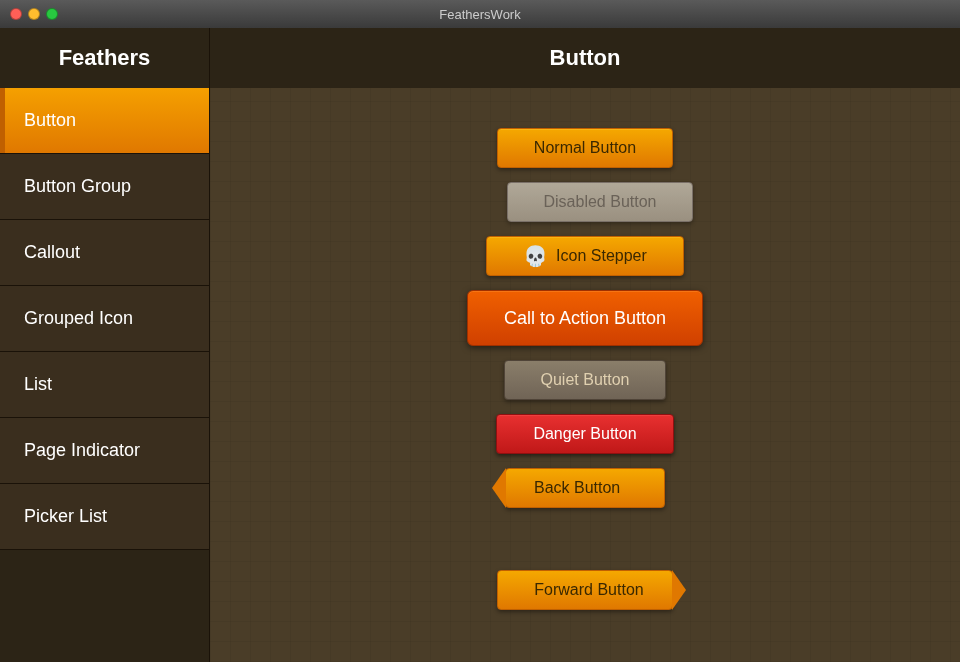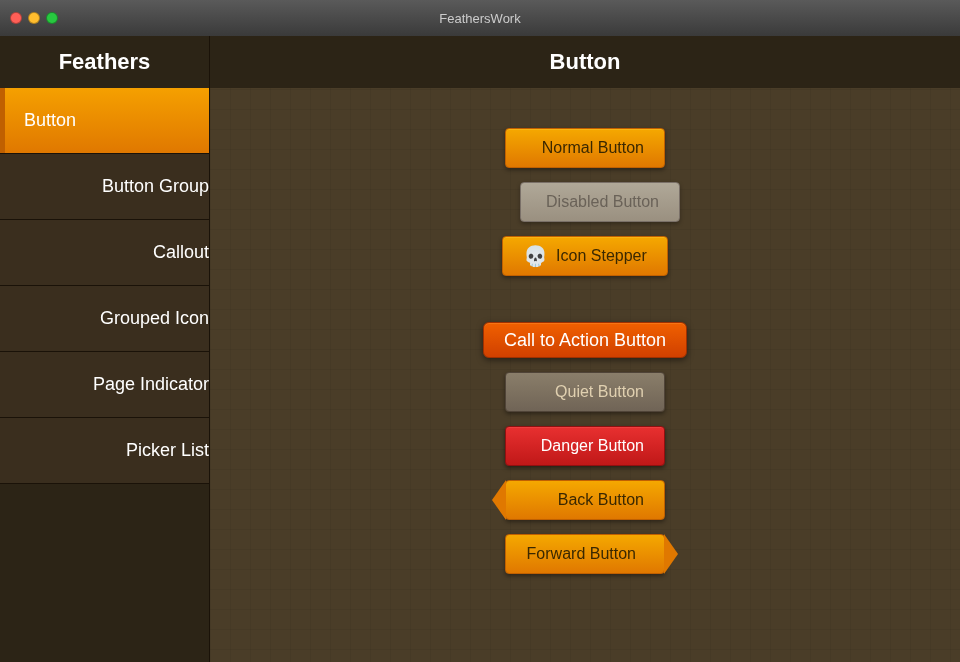--- a/index.html
+++ b/index.html
@@ -7,21 +7,21 @@
     body {
       width: 960px;
       height: 662px;
       background: #3d3428;
       font-family: -apple-system, BlinkMacSystemFont, 'Helvetica Neue', Arial, sans-serif;
       overflow: hidden;
     }
 
     
     .title-bar {
-      height: 36px;
+      height: 28px;
       background: linear-gradient(to bottom, #5a5a5a, #3a3a3a);
       display: flex;
       align-items: center;
       justify-content: center;
       position: relative;
     }
     .title-bar-title {
       color: #ccc;
       font-size: 13px;
       font-weight: 500;
@@ -46,21 +46,21 @@
     
     .app-container {
       display: flex;
       flex-direction: column;
       height: calc(662px - 28px);
     }
 
     
     .app-header {
       display: flex;
-      height: 52px;
+      height: 60px;
       background: #2c2416;
     }
     .header-left {
       width: 210px;
       display: flex;
       align-items: center;
       justify-content: center;
       border-right: 1px solid #1a1208;
     }
     .header-left-title {
@@ -101,21 +101,20 @@
       padding-left: 24px;
       border-bottom: 1px solid #1a1208;
       cursor: pointer;
       position: relative;
     }
     .sidebar-item.active {
       background: linear-gradient(to bottom, #f5a000, #e07800);
     }
     .sidebar-item:not(.active) {
       background: #3a2e1e;
-      justify-content: flex-end;
     }
     .sidebar-item-label {
       color: #fff;
       font-size: 18px;
       font-weight: 500;
     }
     .sidebar-item.active .sidebar-item-label {
       color: #fff;
     }
     
@@ -160,25 +159,25 @@
       gap: 14px;
     }
 
     
     .demo-btn {
       cursor: pointer;
       font-size: 16px;
       font-weight: 500;
       border: none;
       border-radius: 4px;
-      padding: 0 20px;
+      padding: 0 36px;
       height: 40px;
       display: flex;
       align-items: center;
-      justify-content: flex-end;
+      justify-content: flex-start;
       min-width: 160px;
     }
 
     .btn-normal {
       background: linear-gradient(to bottom, #f5a800, #e07800);
       color: #3a2800;
       border: 1px solid #c06000;
       box-shadow: 0 2px 4px rgba(0,0,0,0.4), inset 0 1px 0 rgba(255,200,50,0.4);
     }
 
@@ -205,24 +204,23 @@
       border: 1px solid #c06000;
       box-shadow: 0 2px 4px rgba(0,0,0,0.4), inset 0 1px 0 rgba(255,200,50,0.4);
     }
 
     .btn-cta {
       background: linear-gradient(to bottom, #f06000, #d04000);
       color: #fff;
       border: 1px solid #a03000;
       box-shadow: 0 2px 6px rgba(0,0,0,0.5), inset 0 1px 0 rgba(255,150,50,0.4);
       font-size: 18px;
-      height: 36px;
+      height: 56px;
       min-width: 200px;
       border-radius: 6px;
-      margin-top: 32px;
     }
 
     .btn-quiet {
       background: linear-gradient(to bottom, #8a7e6a, #706456);
       color: #e0d0b0;
       border: 1px solid #504438;
       box-shadow: 0 2px 4px rgba(0,0,0,0.4);
     }
 
     .btn-danger {
@@ -257,20 +255,21 @@
 
     
     .btn-forward {
       background: linear-gradient(to bottom, #f5a800, #e07800);
       color: #3a2800;
       border: 1px solid #c06000;
       box-shadow: 0 2px 4px rgba(0,0,0,0.4);
       position: relative;
       padding-right: 28px;
       border-radius: 4px;
+      margin-top: 48px;
     }
     .btn-forward::after {
       content: '';
       position: absolute;
       right: -14px;
       top: 50%;
       transform: translateY(-50%);
       width: 0;
       height: 0;
       border-top: 20px solid transparent;
@@ -314,20 +313,23 @@
       <div class="sidebar-item">
         <span class="sidebar-item-label">Button Group</span>
       </div>
       <div class="sidebar-item">
         <span class="sidebar-item-label">Callout</span>
       </div>
       <div class="sidebar-item">
         <span class="sidebar-item-label">Grouped Icon</span>
       </div>
       <div class="sidebar-item">
+        <span class="sidebar-item-label">List</span>
+      </div>
+      <div class="sidebar-item">
         <span class="sidebar-item-label">Page Indicator</span>
       </div>
       <div class="sidebar-item">
         <span class="sidebar-item-label">Picker List</span>
       </div>
     </div>
 
     <div class="main-content">
       <div class="buttons-column">
 

